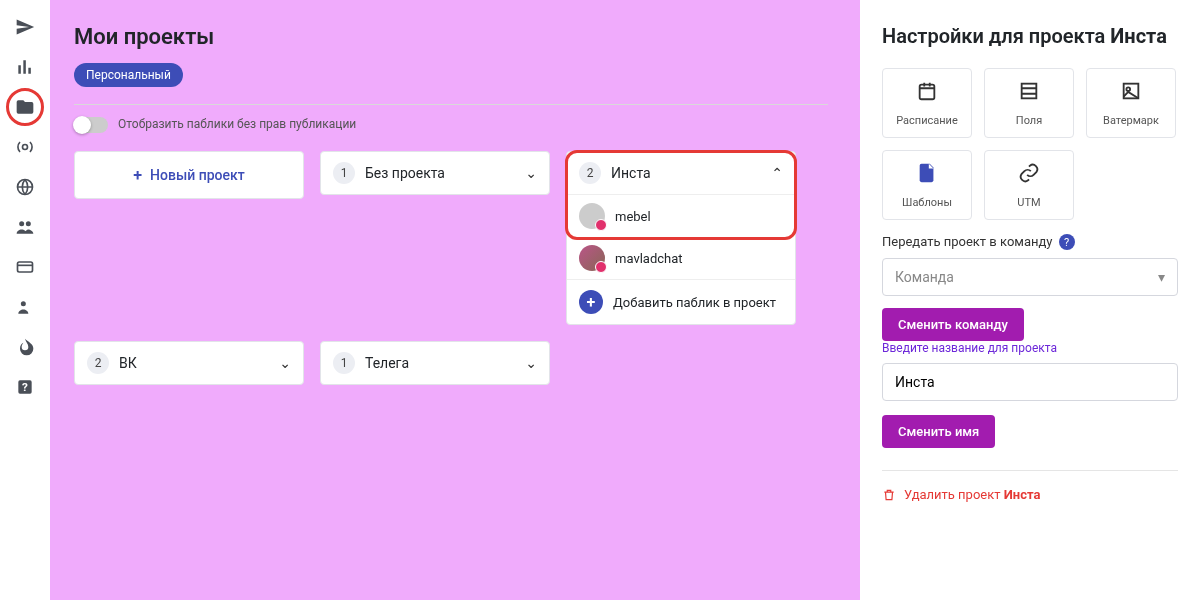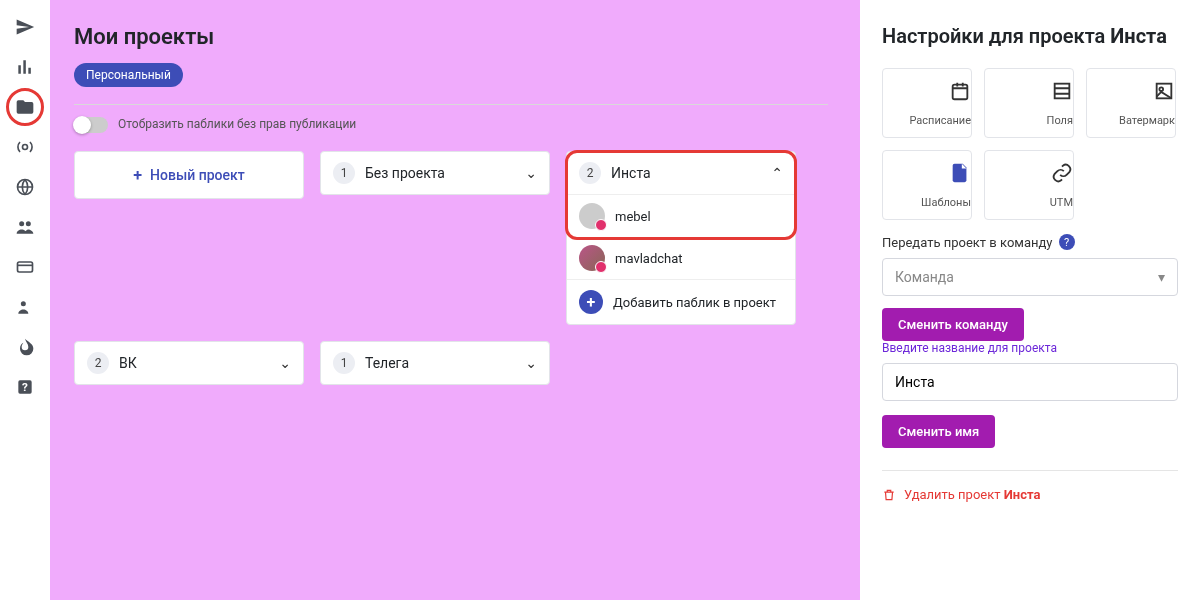--- a/index.html
+++ b/index.html
@@ -40,24 +40,24 @@
   .add-label { font-size: 13px; }
   
   .highlight-box { position: relative; }
   .highlight { position: absolute; top: -2px; left: -2px; right: -2px; height: 90px; border: 3px solid #e53935; border-radius: 12px; pointer-events: none; }
   
   
   .rpanel { width: 340px; background: #fff; padding: 24px 22px 16px 22px; overflow-y: auto; }
   .rpanel h2 { font-size: 20px; font-weight: 600; margin-bottom: 20px; }
   .rpanel h2 b { font-weight: 700; }
   .tile-grid { display: grid; grid-template-columns: repeat(3, 90px); gap: 12px; margin-bottom: 14px; }
-  .tile { border: 1px solid #e2e4e9; border-radius: 4px; height: 70px; display: flex; flex-direction: column; align-items: flex-end; justify-content: center; gap: 12px; cursor: pointer; font-size: 11px; color: #555; }
+  .tile { border: 1px solid #e2e4e9; border-radius: 4px; height: 70px; display: flex; flex-direction: column; align-items: center; justify-content: center; gap: 12px; cursor: pointer; font-size: 11px; color: #555; }
   .tile svg { width: 22px; height: 22px; color: #333; }
   .tile.blue svg { color: #3d4db7; }
-  .section-label { font-size: 13px; color: #333; margin: 10px 0 8px; display: flex; align-items: center; gap: 6px; }
+  .section-label { font-size: 13px; color: #333; margin: 10px 0 8px; display: flex; gap: 6px; }
   .help-dot { width: 16px; height: 16px; background: #3d4db7; color: #fff; border-radius: 50%; display: inline-flex; align-items: center; justify-content: center; font-size: 11px; cursor: pointer; }
   .select-like { border: 1px solid #d5d7de; border-radius: 4px; padding: 10px 12px; color: #888; font-size: 14px; display: flex; justify-content: space-between; align-items: center; cursor: pointer; margin-bottom: 12px; }
   .btn-primary { background: #a21caf; color: #fff; border: none; border-radius: 4px; padding: 9px 16px; font-size: 13px; font-weight: 500; cursor: pointer; }
   .rpanel h3 { font-size: 18px; font-weight: 700; margin: 24px 0 8px; }
   .field-label { font-size: 12px; color: #6d28d9; margin-bottom: 8px; }
   .text-input { width: 100%; border: 1px solid #d5d7de; border-radius: 4px; padding: 10px 12px; font-size: 14px; margin-bottom: 14px; }
   .divider2 { border: none; border-top: 1px solid #e5e5e5; margin: 22px 0 16px; }
   .delete-link { color: #e53935; font-size: 13px; display: flex; align-items: center; gap: 8px; cursor: pointer; }
   .delete-link svg { width: 14px; height: 14px; }
 </style>

